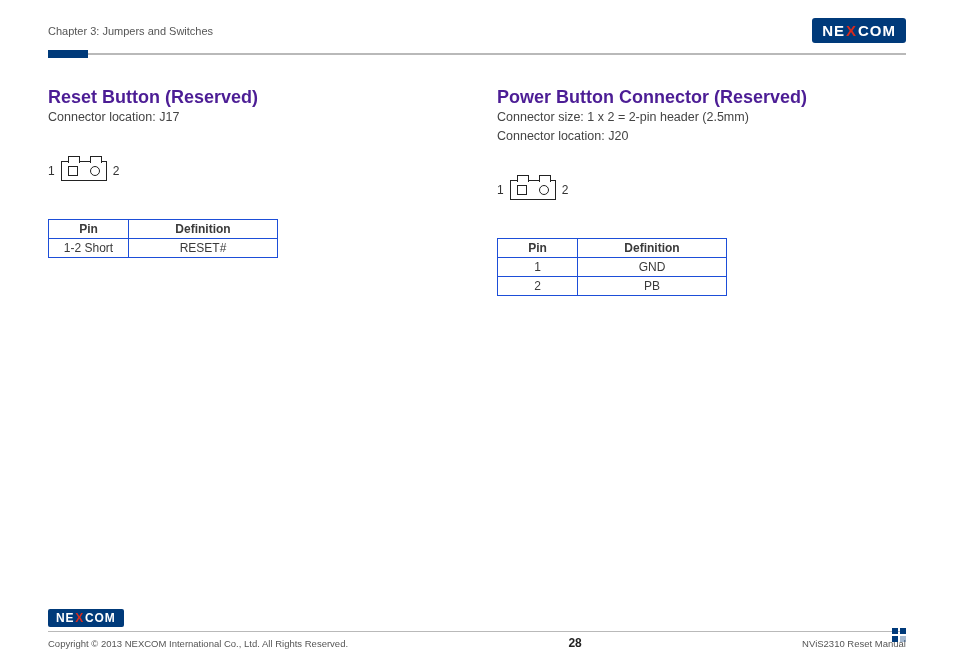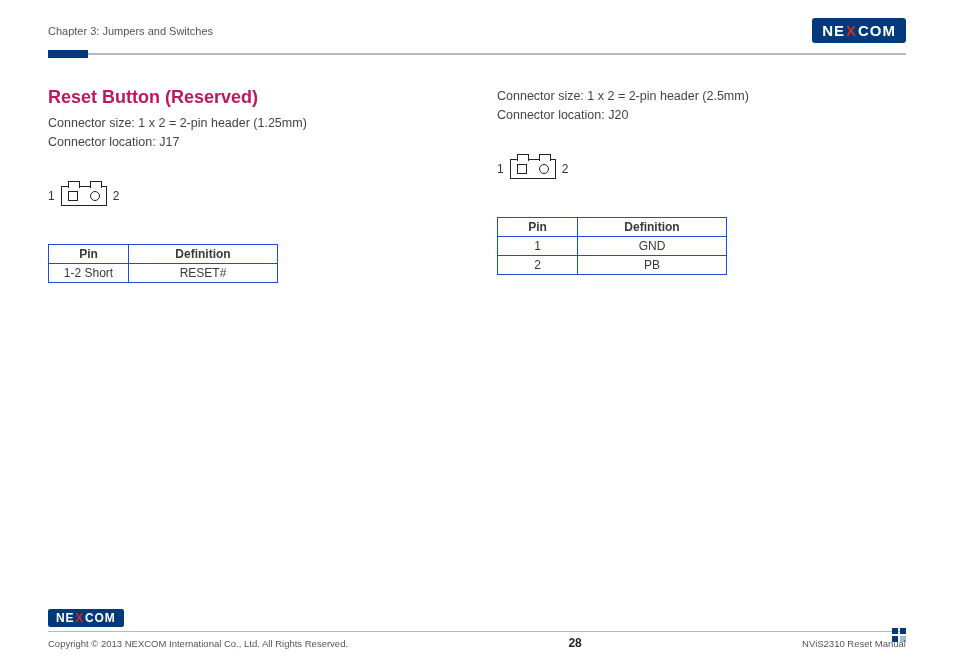--- a/index.html
+++ b/index.html
@@ -45,22 +45,22 @@
   }
   .content {
     display: flex;
     padding: 32px 48px 0 48px;
     gap: 40px;
   }
   .col { flex: 1; }
   .sec-title {
     font-size: 18px;
     font-weight: 700;
-    color: #be185d;
-    margin-bottom: 6px;
+    color: #4c1d95;
+    margin-bottom: 0;
   }
   .sec-line { font-size: 12.5px; color: #444; line-height: 1.5; }
   .diagram {
     margin: 34px 0 38px 0;
     display: flex;
     align-items: center;
     gap: 6px;
     font-size: 12px;
     color: #333;
   }
@@ -138,21 +138,20 @@
       <span class="x">X</span>
       <span>COM</span>
   </div>
 </div>
 <div class="hr-top"></div>
 
 <div class="content">
 
   <div class="col">
     <div class="sec-title">Reset Button (Reserved)</div>
-    <div class="sec-line">Connector size: 1 x 2 = 2-pin header (1.25mm)</div>
     <div class="sec-line">Connector location: J17</div>
 
     <div class="diagram">
       <span>1</span>
       <div class="connector">
         <span class="pin-sq"></span>
         <span class="pin-ci"></span>
       </div>
       <span>2</span>
     </div>
@@ -165,20 +164,21 @@
       </tr>
       <tr>
         <td>1-2 Short</td>
         <td>RESET#</td>
       </tr>
     </tbody>
       </table>
   </div>
 
   <div class="col">
+    <div class="sec-title">Power Button Connector (Reserved)</div>
     <div class="sec-line">Connector size: 1 x 2 = 2-pin header (2.5mm)</div>
     <div class="sec-line">Connector location: J20</div>
 
     <div class="diagram">
       <span>1</span>
       <div class="connector">
         <span class="pin-sq"></span>
         <span class="pin-ci"></span>
       </div>
       <span>2</span>

